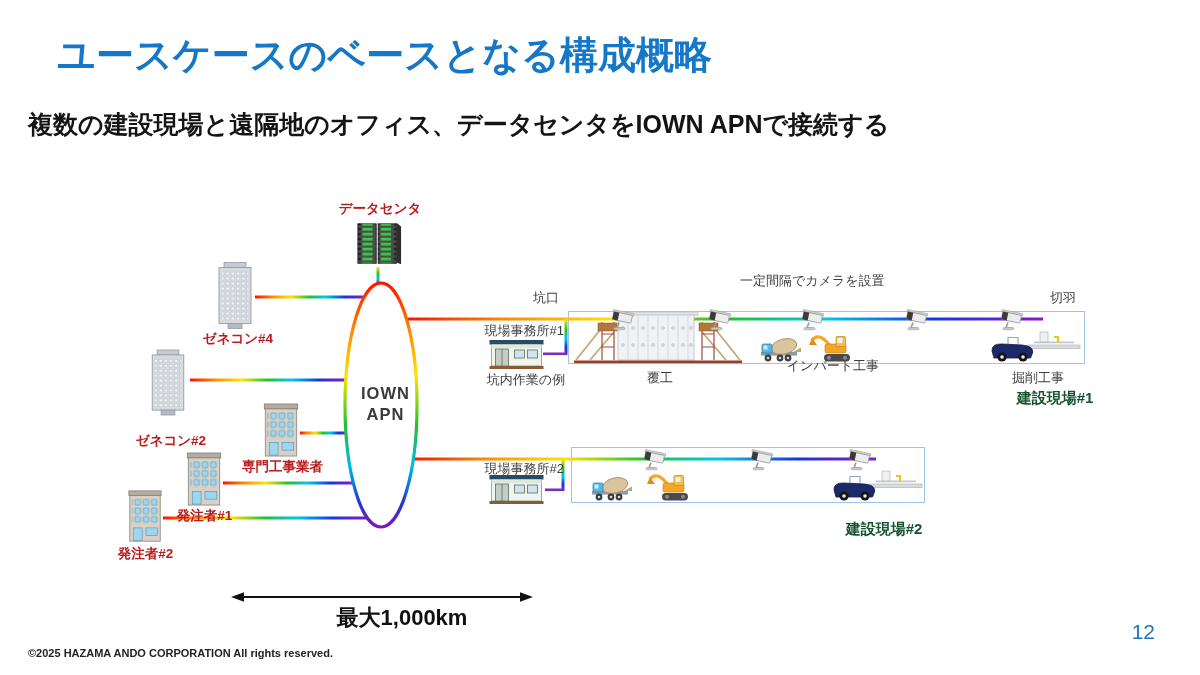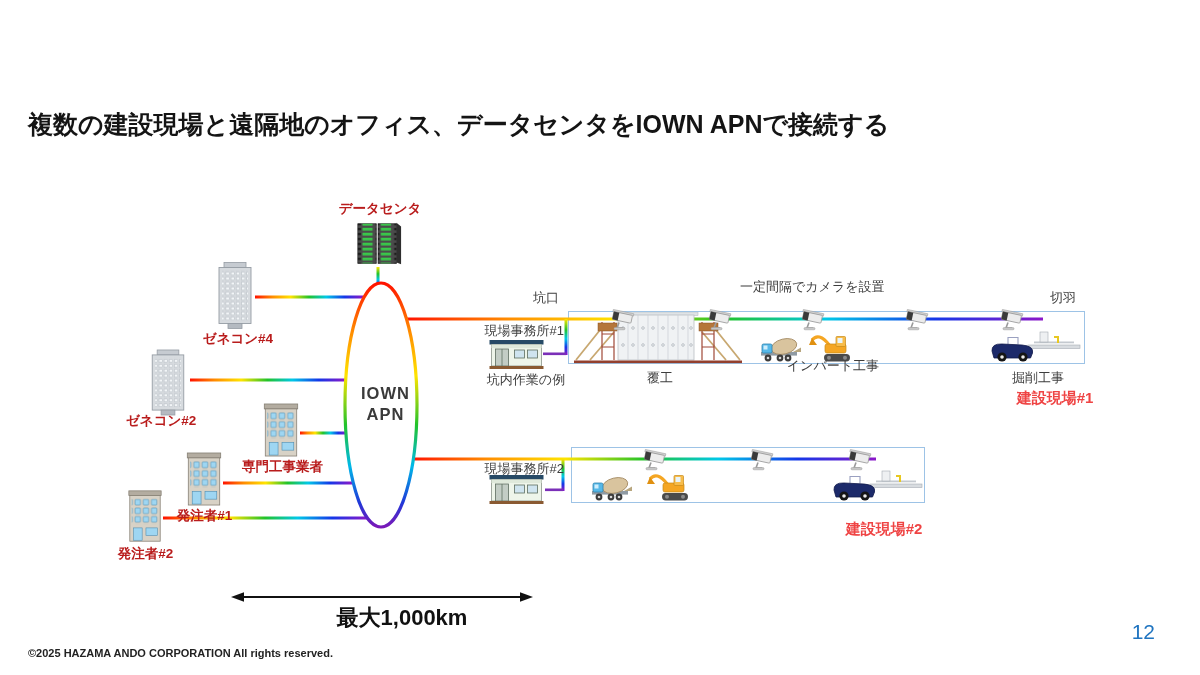--- a/index.html
+++ b/index.html
@@ -6,33 +6,34 @@
   .slide{
     position:relative;width:1200px;height:675px;background:#ffffff;overflow:hidden;
     font-family:"Liberation Sans","DejaVu Sans",sans-serif;
   }
   .title{position:absolute;left:57px;top:30px;font-size:38px;font-weight:bold;color:#1477C8;white-space:nowrap;z-index:3;}
   .subtitle{position:absolute;left:28px;top:108px;font-size:25px;font-weight:bold;color:#141414;white-space:nowrap;z-index:3;}
   .footer{position:absolute;left:28px;top:647px;font-size:11px;font-weight:bold;color:#222;z-index:3;}
   .pageno{position:absolute;left:1095px;top:620px;width:60px;text-align:right;font-size:21px;color:#1F74C0;z-index:3;}
   .lbl{position:absolute;color:#3d3d3d;font-size:13px;white-space:nowrap;z-index:3;}
   .lbl.b{font-weight:bold;color:#b91c1c;font-size:13.5px;}
-  .lbl.site-name{font-weight:bold;color:#ef4444;font-size:15px;}
+  .lbl.site-name{font-weight:bold;color:#14532d;font-size:15px;}
   .core-label{position:absolute;left:343px;top:383px;width:85px;text-align:center;z-index:2;
     font-weight:bold;color:#3a3a3a;font-size:16.5px;letter-spacing:1px;line-height:1.25;}
   .distance{position:absolute;left:302px;top:603px;width:200px;text-align:center;font-size:22px;font-weight:bold;color:#111;z-index:3;}
   .box{position:absolute;border:1.4px solid #9DC3E6;background:#fff;z-index:0;box-sizing:border-box;}
   svg.layer{position:absolute;left:0;top:0;z-index:1;pointer-events:none;}
   svg.icon{position:absolute;z-index:2;overflow:visible;}
 </style>
 </head>
 <body>
 
 <div class="slide">
 
+  <div class="title">ユースケースのベースとなる構成概略</div>
   <div class="subtitle">複数の建設現場と遠隔地のオフィス、データセンタをIOWN APNで接続する</div>
 
   <div class="box" style="left:568px;top:311px;width:517px;height:53px"></div>
   <div class="box" style="left:571px;top:447px;width:354px;height:56px"></div>
 
   <svg class="layer" width="1200" height="675" viewBox="0 0 1200 675">
     <defs>
       <linearGradient id="gradH" x1="0" y1="0" x2="1" y2="0">
         <stop offset="0" stop-color="#ff1200"></stop>
           <stop offset="0.16" stop-color="#ff8c00"></stop>
@@ -219,21 +220,21 @@
     </svg>
 
   <svg class="icon" style="left:215px;top:261px" width="40" height="69">
       <use href="#sym-tower"></use>
     </svg>
   <div class="lbl b" style="left:193px;top:330px;width:90px;text-align:center">ゼネコン#4</div>
 
   <svg class="icon" style="left:148px;top:349px" width="40" height="67">
       <use href="#sym-tower"></use>
     </svg>
-  <div class="lbl b" style="left:126px;top:412px;width:90px;text-align:left">ゼネコン#2</div>
+  <div class="lbl b" style="left:126px;top:432px;width:90px;text-align:center">ゼネコン#2</div>
 
   <svg class="icon" style="left:261px;top:403px" width="40" height="55">
       <use href="#sym-bldg"></use>
     </svg>
   <div class="lbl b" style="left:230px;top:458px;width:105px;text-align:center">専門工事業者</div>
 
   <svg class="icon" style="left:184px;top:452px" width="40" height="55">
       <use href="#sym-bldg"></use>
     </svg>
   <div class="lbl b" style="left:162px;top:507px;width:85px;text-align:center">発注者#1</div>
@@ -247,21 +248,21 @@
     <div>IOWN</div>
     <div>APN</div>
   </div>
 
   <div class="lbl" style="left:521px;top:289px;width:50px;text-align:center">坑口</div>
   <div class="lbl" style="left:462px;top:322px;width:102px;text-align:right">現場事務所#1</div>
   <svg class="icon" style="left:488px;top:338px" width="57" height="32">
       <use href="#sym-soffice"></use>
     </svg>
   <div class="lbl" style="left:478px;top:371px;width:96px;text-align:center">坑内作業の例</div>
-  <div class="lbl" style="left:740px;top:278px;width:170px">一定間隔でカメラを設置</div>
+  <div class="lbl" style="left:740px;top:272px;width:170px">一定間隔でカメラを設置</div>
   <div class="lbl" style="left:1038px;top:289px;width:50px;text-align:center">切羽</div>
 
   <svg class="icon" style="left:574px;top:312px" width="168" height="52">
       <use href="#sym-lining"></use>
     </svg>
   <svg class="icon" style="left:609px;top:309px" width="28" height="24">
       <use href="#sym-cam"></use>
     </svg>
   <svg class="icon" style="left:706px;top:309px" width="28" height="24">
       <use href="#sym-cam"></use>

